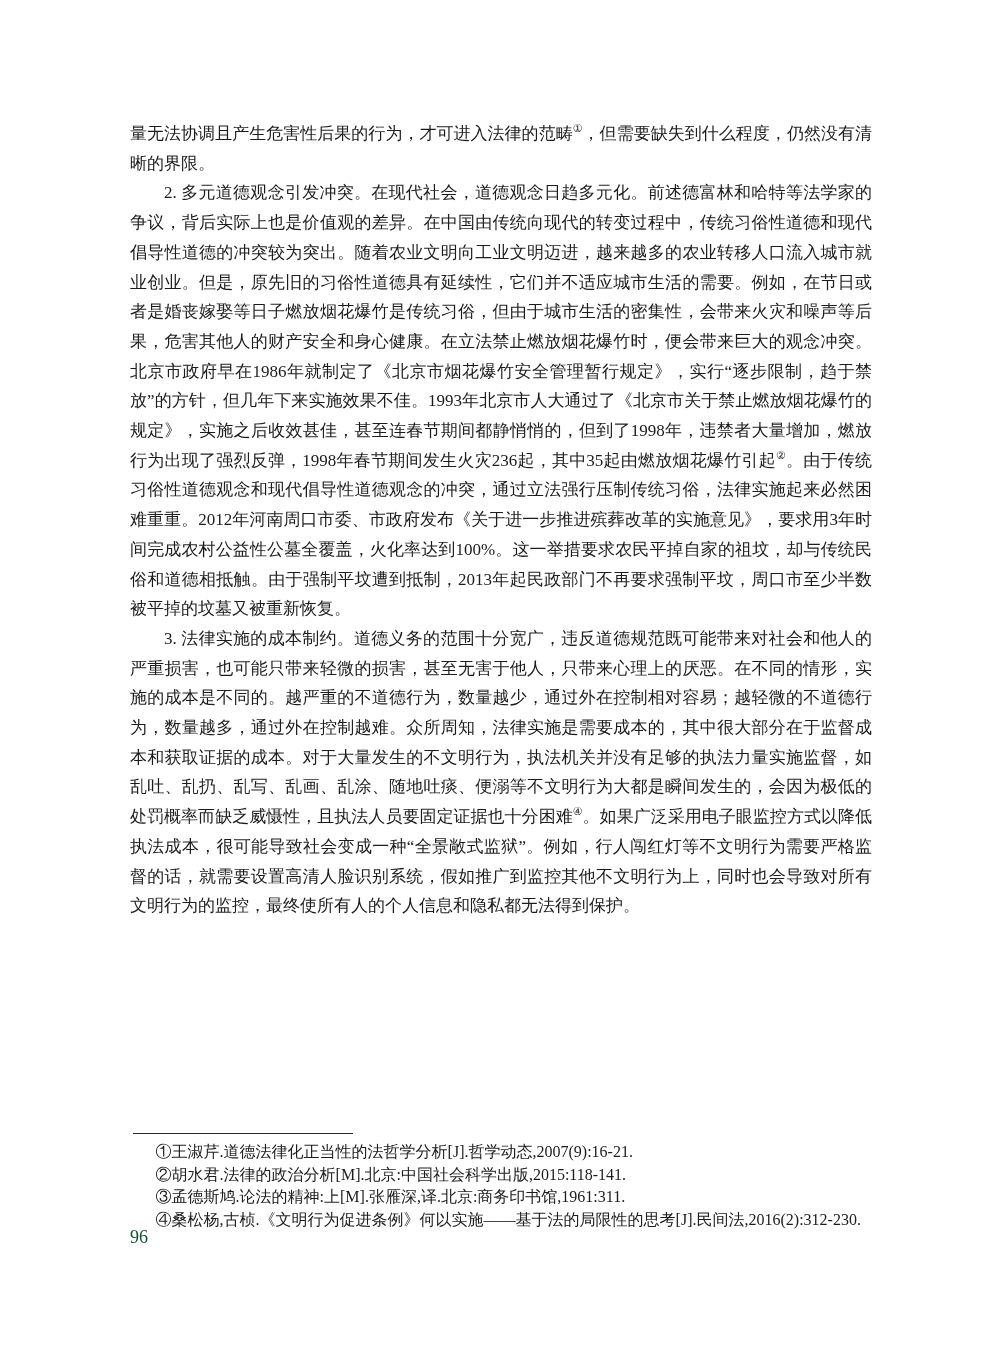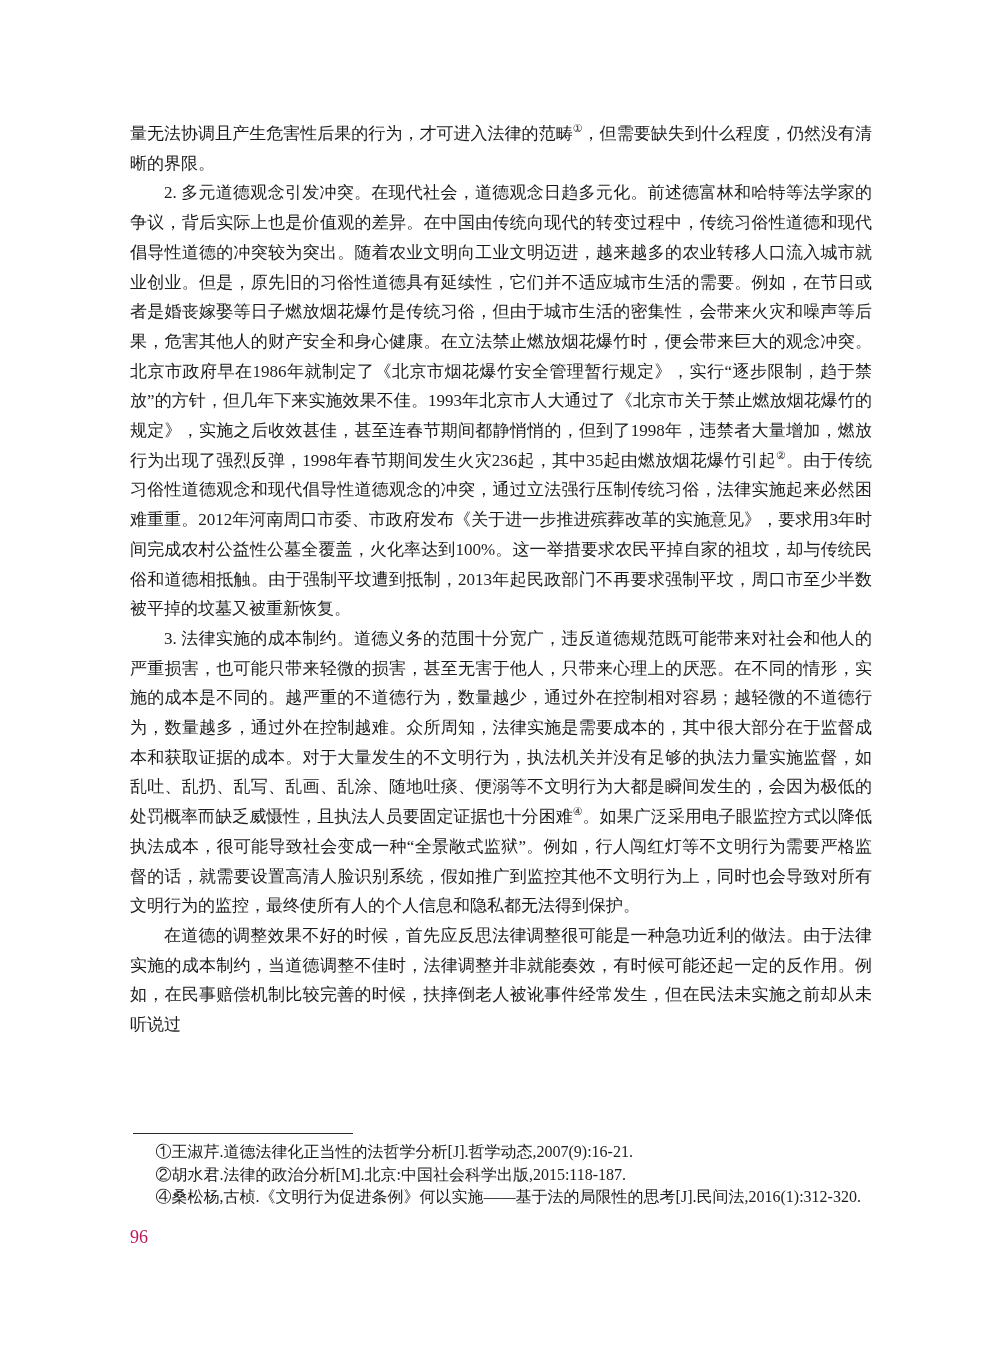--- a/index.html
+++ b/index.html
@@ -61,38 +61,38 @@
   .footnotes p.fn {
     margin: 0;
     padding: 0;
     text-indent: 1.6em;
   }
   .page-number {
     position: absolute;
     left: 130px;
     top: 1227px;
     font-size: 18px;
-    color: #be185d;
+    color: #14532d;
   }
 </style>
 </head>
 <body>
 
 <div class="page">
 
   <main class="body-text">
     <p class="par no-indent">量无法协调且产生危害性后果的行为，才可进入法律的范畴<sup>①</sup>，但需要缺失到什么程度，仍然没有清晰的界限。</p>
     <p class="par">2. 多元道德观念引发冲突。在现代社会，道德观念日趋多元化。前述德富林和哈特等法学家的争议，背后实际上也是价值观的差异。在中国由传统向现代的转变过程中，传统习俗性道德和现代倡导性道德的冲突较为突出。随着农业文明向工业文明迈进，越来越多的农业转移人口流入城市就业创业。但是，原先旧的习俗性道德具有延续性，它们并不适应城市生活的需要。例如，在节日或者是婚丧嫁娶等日子燃放烟花爆竹是传统习俗，但由于城市生活的密集性，会带来火灾和噪声等后果，危害其他人的财产安全和身心健康。在立法禁止燃放烟花爆竹时，便会带来巨大的观念冲突。北京市政府早在1986年就制定了《北京市烟花爆竹安全管理暂行规定》，实行“逐步限制，趋于禁放”的方针，但几年下来实施效果不佳。1993年北京市人大通过了《北京市关于禁止燃放烟花爆竹的规定》，实施之后收效甚佳，甚至连春节期间都静悄悄的，但到了1998年，违禁者大量增加，燃放行为出现了强烈反弹，1998年春节期间发生火灾236起，其中35起由燃放烟花爆竹引起<sup>②</sup>。由于传统习俗性道德观念和现代倡导性道德观念的冲突，通过立法强行压制传统习俗，法律实施起来必然困难重重。2012年河南周口市委、市政府发布《关于进一步推进殡葬改革的实施意见》，要求用3年时间完成农村公益性公墓全覆盖，火化率达到100%。这一举措要求农民平掉自家的祖坟，却与传统民俗和道德相抵触。由于强制平坟遭到抵制，2013年起民政部门不再要求强制平坟，周口市至少半数被平掉的坟墓又被重新恢复。</p>
     <p class="par">3. 法律实施的成本制约。道德义务的范围十分宽广，违反道德规范既可能带来对社会和他人的严重损害，也可能只带来轻微的损害，甚至无害于他人，只带来心理上的厌恶。在不同的情形，实施的成本是不同的。越严重的不道德行为，数量越少，通过外在控制相对容易；越轻微的不道德行为，数量越多，通过外在控制越难。众所周知，法律实施是需要成本的，其中很大部分在于监督成本和获取证据的成本。对于大量发生的不文明行为，执法机关并没有足够的执法力量实施监督，如乱吐、乱扔、乱写、乱画、乱涂、随地吐痰、便溺等不文明行为大都是瞬间发生的，会因为极低的处罚概率而缺乏威慑性，且执法人员要固定证据也十分困难<sup>④</sup>。如果广泛采用电子眼监控方式以降低执法成本，很可能导致社会变成一种“全景敞式监狱”。例如，行人闯红灯等不文明行为需要严格监督的话，就需要设置高清人脸识别系统，假如推广到监控其他不文明行为上，同时也会导致对所有文明行为的监控，最终使所有人的个人信息和隐私都无法得到保护。</p>
-    <p class="par">在道德的调整效果不好的时候，首先应反思法律调整很可能是一种急功近利的做法。由于法律实施的成本制约，当道德调整不佳时，法律调整并非就能奏效，有时候可能还起一定的反作用。例如，在民事赔偿机制比较完善的时候，扶摔倒老人被讹事件经常发生，但在民法未实施之前却从未听说过</p>
   </main>
 
   <div class="footnote-sep"></div>
 
   <section class="footnotes">
     <p class="fn">①王淑芹.道德法律化正当性的法哲学分析[J].哲学动态,2007(9):16-21.</p>
-    <p class="fn">②胡水君.法律的政治分析[M].北京:中国社会科学出版,2015:118-187.</p>
-    <p class="fn">④桑松杨,古桢.《文明行为促进条例》何以实施——基于法的局限性的思考[J].民间法,2016(1):312-320.</p>
+    <p class="fn">②胡水君.法律的政治分析[M].北京:中国社会科学出版,2015:118-141.</p>
+    <p class="fn">③孟德斯鸠.论法的精神:上[M].张雁深,译.北京:商务印书馆,1961:311.</p>
+    <p class="fn">④桑松杨,古桢.《文明行为促进条例》何以实施——基于法的局限性的思考[J].民间法,2016(2):312-230.</p>
   </section>
 
   <div class="page-number">96</div>
 
 </div>
 
 </body></html>

